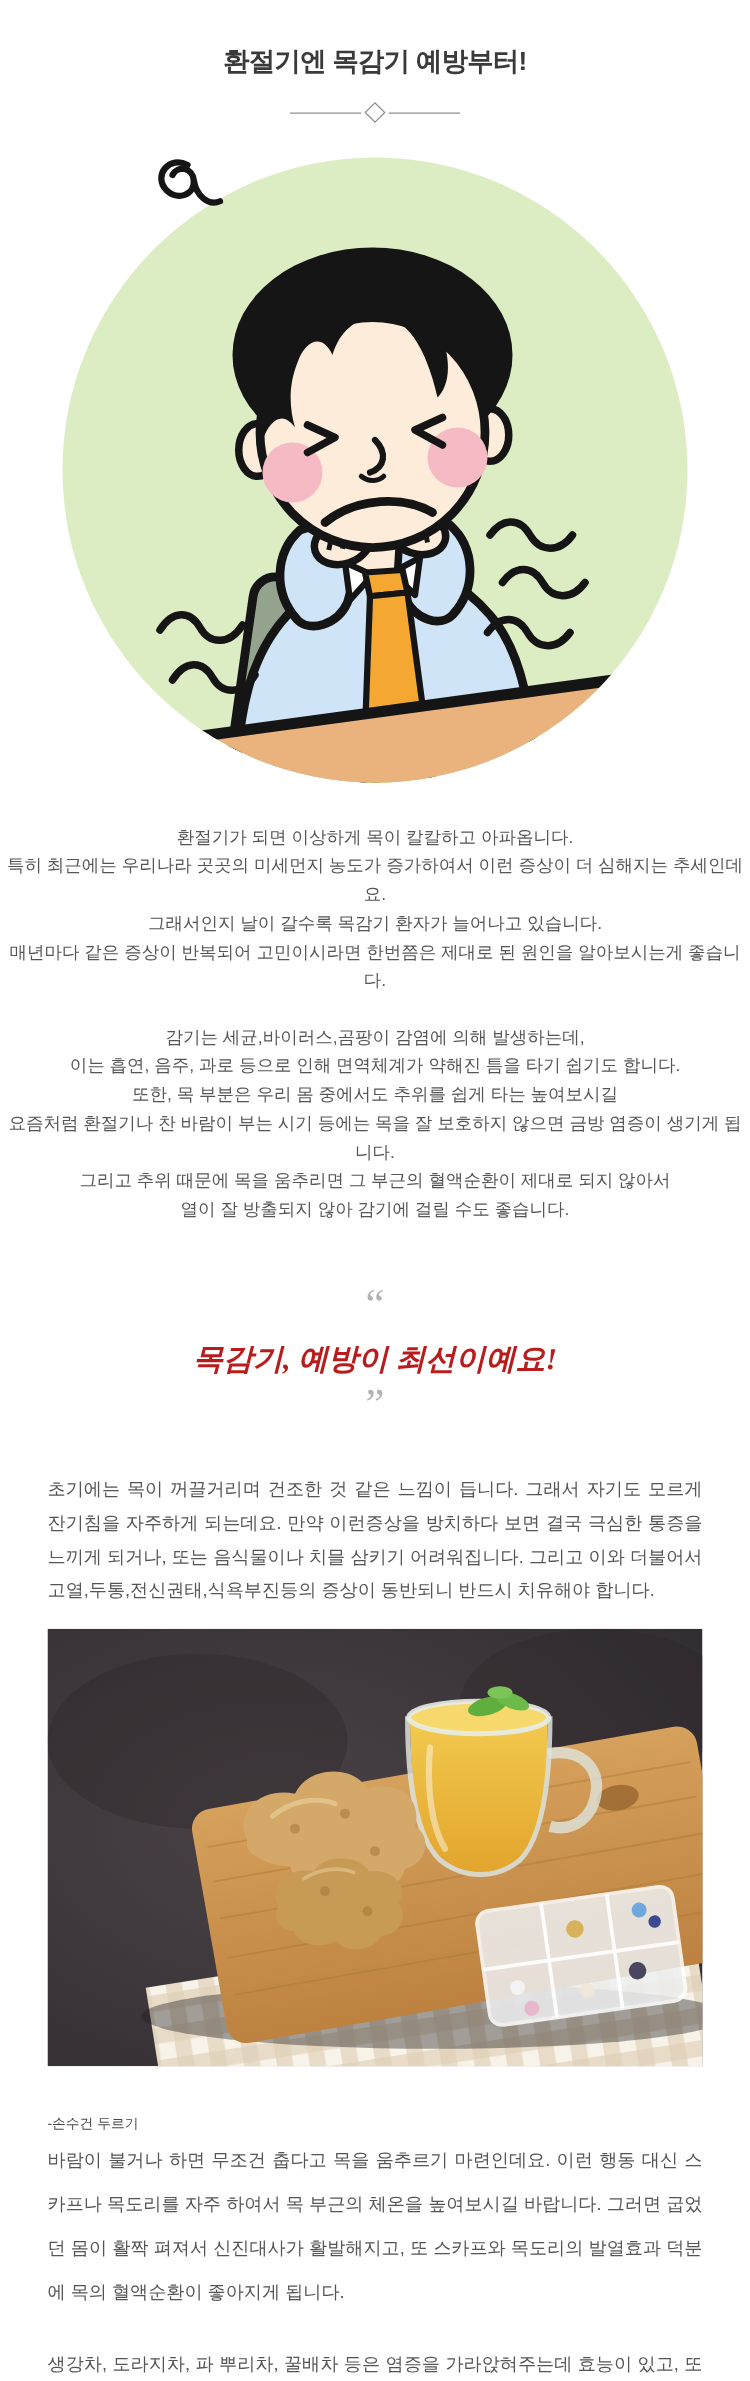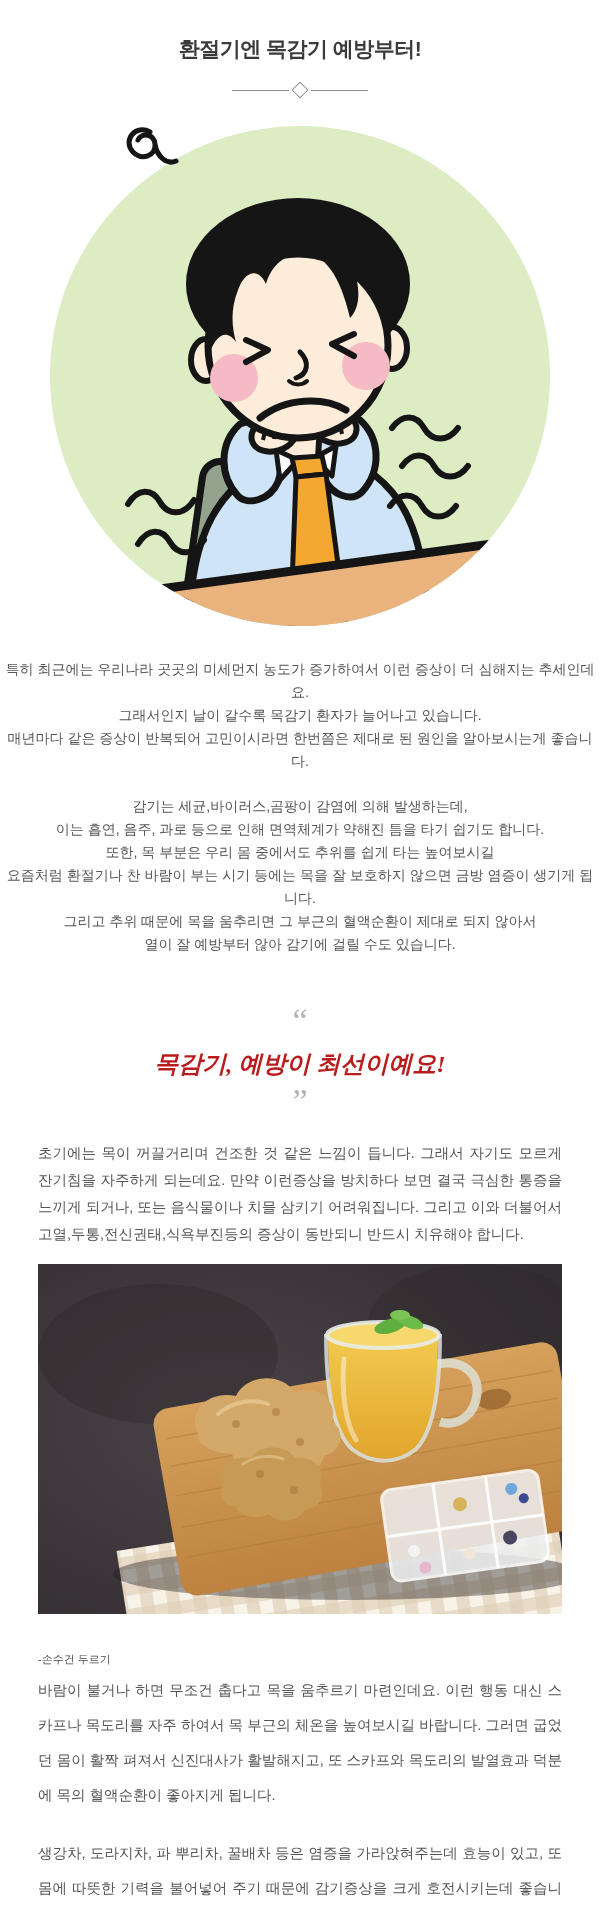--- a/index.html
+++ b/index.html
@@ -35,21 +35,21 @@
     font-family:"Liberation Serif","DejaVu Serif",serif;
     font-size:34px; color:#b3b3b3; line-height:18px; height:20px;
   }
   .qtext {
     margin:16px auto 12px;
     font-family:"Liberation Serif","DejaVu Serif",serif;
     font-size:24px; font-style:italic; font-weight:bold; color:#b91c1c;
   }
 
   .body-para {
-    width:524px; margin:28px auto 0;
+    width:524px; margin:44px auto 0;
     font-size:14.5px; line-height:27px; color:#555; text-align:justify;
   }
 
   .photo { width:524px; height:350px; margin:16px auto 0; }
   .photo svg { display:block; }
 
   .sections { width:524px; margin:0 auto; }
   .section { margin-top:23px; }
   .section.first { margin-top:38px; }
   .sec-title { font-size:11px; color:#474747; }
@@ -133,32 +133,33 @@
 
         <g>
           <path d="M-20,494 L540,418 L540,540 L-20,540 Z" fill="#eab37d"></path>
           <path d="M-20,494 L540,418" stroke="#151515" stroke-width="9"></path>
         </g>
       </g>
     </svg>
   </div>
 
   <div class="centered-para p1">
+    <div>환절기가 되면 이상하게 목이 칼칼하고 아파옵니다.</div>
     <div>특히 최근에는 우리나라 곳곳의 미세먼지 농도가 증가하여서 이런 증상이 더 심해지는 추세인데요.</div>
     <div>그래서인지 날이 갈수록 목감기 환자가 늘어나고 있습니다.</div>
     <div>매년마다 같은 증상이 반복되어 고민이시라면 한번쯤은 제대로 된 원인을 알아보시는게 좋습니다.</div>
   </div>
 
   <div class="centered-para p2">
     <div>감기는 세균,바이러스,곰팡이 감염에 의해 발생하는데,</div>
     <div>이는 흡연, 음주, 과로 등으로 인해 면역체계가 약해진 틈을 타기 쉽기도 합니다.</div>
     <div>또한, 목 부분은 우리 몸 중에서도 추위를 쉽게 타는 높여보시길</div>
     <div>요즘처럼 환절기나 찬 바람이 부는 시기 등에는 목을 잘 보호하지 않으면 금방 염증이 생기게 됩니다.</div>
     <div>그리고 추위 때문에 목을 움추리면 그 부근의 혈액순환이 제대로 되지 않아서</div>
-    <div>열이 잘 예방부터 않아 감기에 걸릴 수도 있습니다.</div>
+    <div>열이 잘 방출되지 않아 감기에 걸릴 수도 좋습니다.</div>
   </div>
 
   <div class="quote-block">
     <div class="qmark">“</div>
     <div class="qtext">목감기, 예방이 최선이예요!</div>
     <div class="qmark">”</div>
   </div>
 
   <p class="body-para">초기에는 목이 꺼끌거리며 건조한 것 같은 느낌이 듭니다. 그래서 자기도 모르게 잔기침을 자주하게 되는데요. 만약 이런증상을 방치하다 보면 결국 극심한 통증을 느끼게 되거나, 또는 음식물이나 치믈 삼키기 어려워집니다. 그리고 이와 더불어서 고열,두통,전신권태,식욕부진등의 증상이 동반되니 반드시 치유해야 합니다.</p>
 

